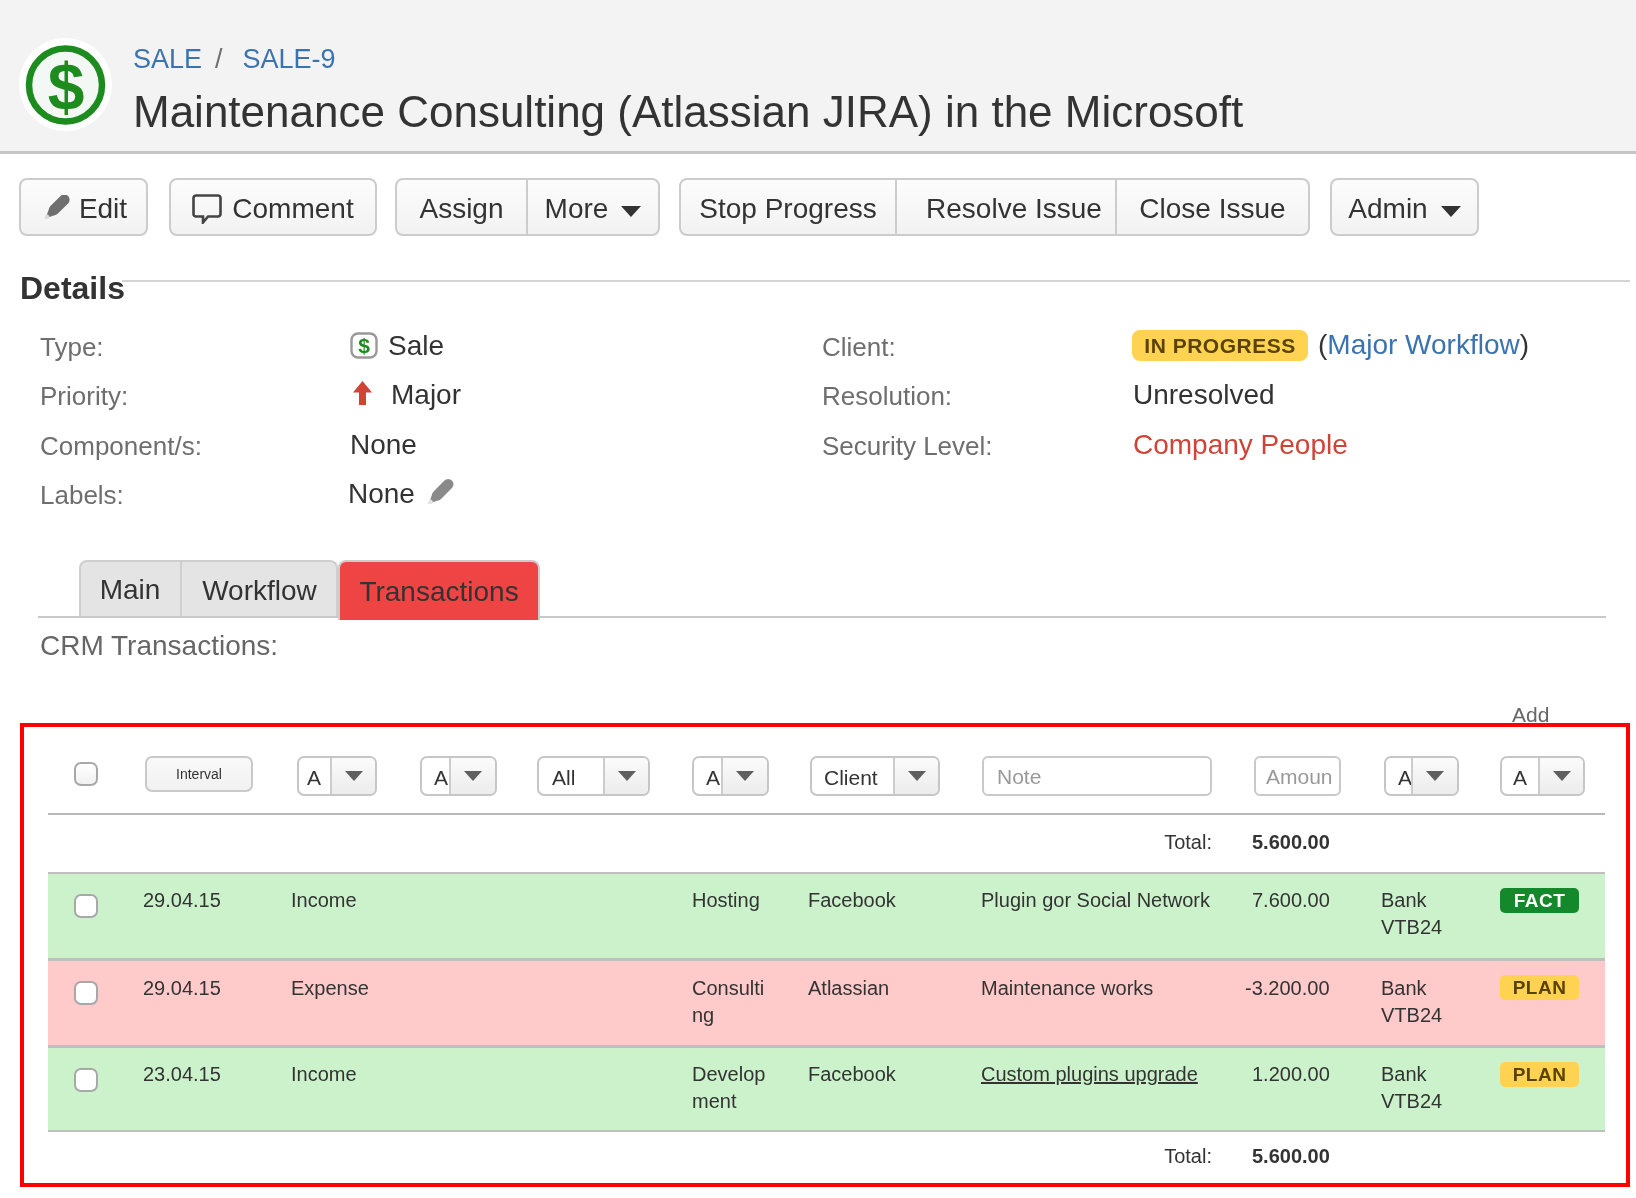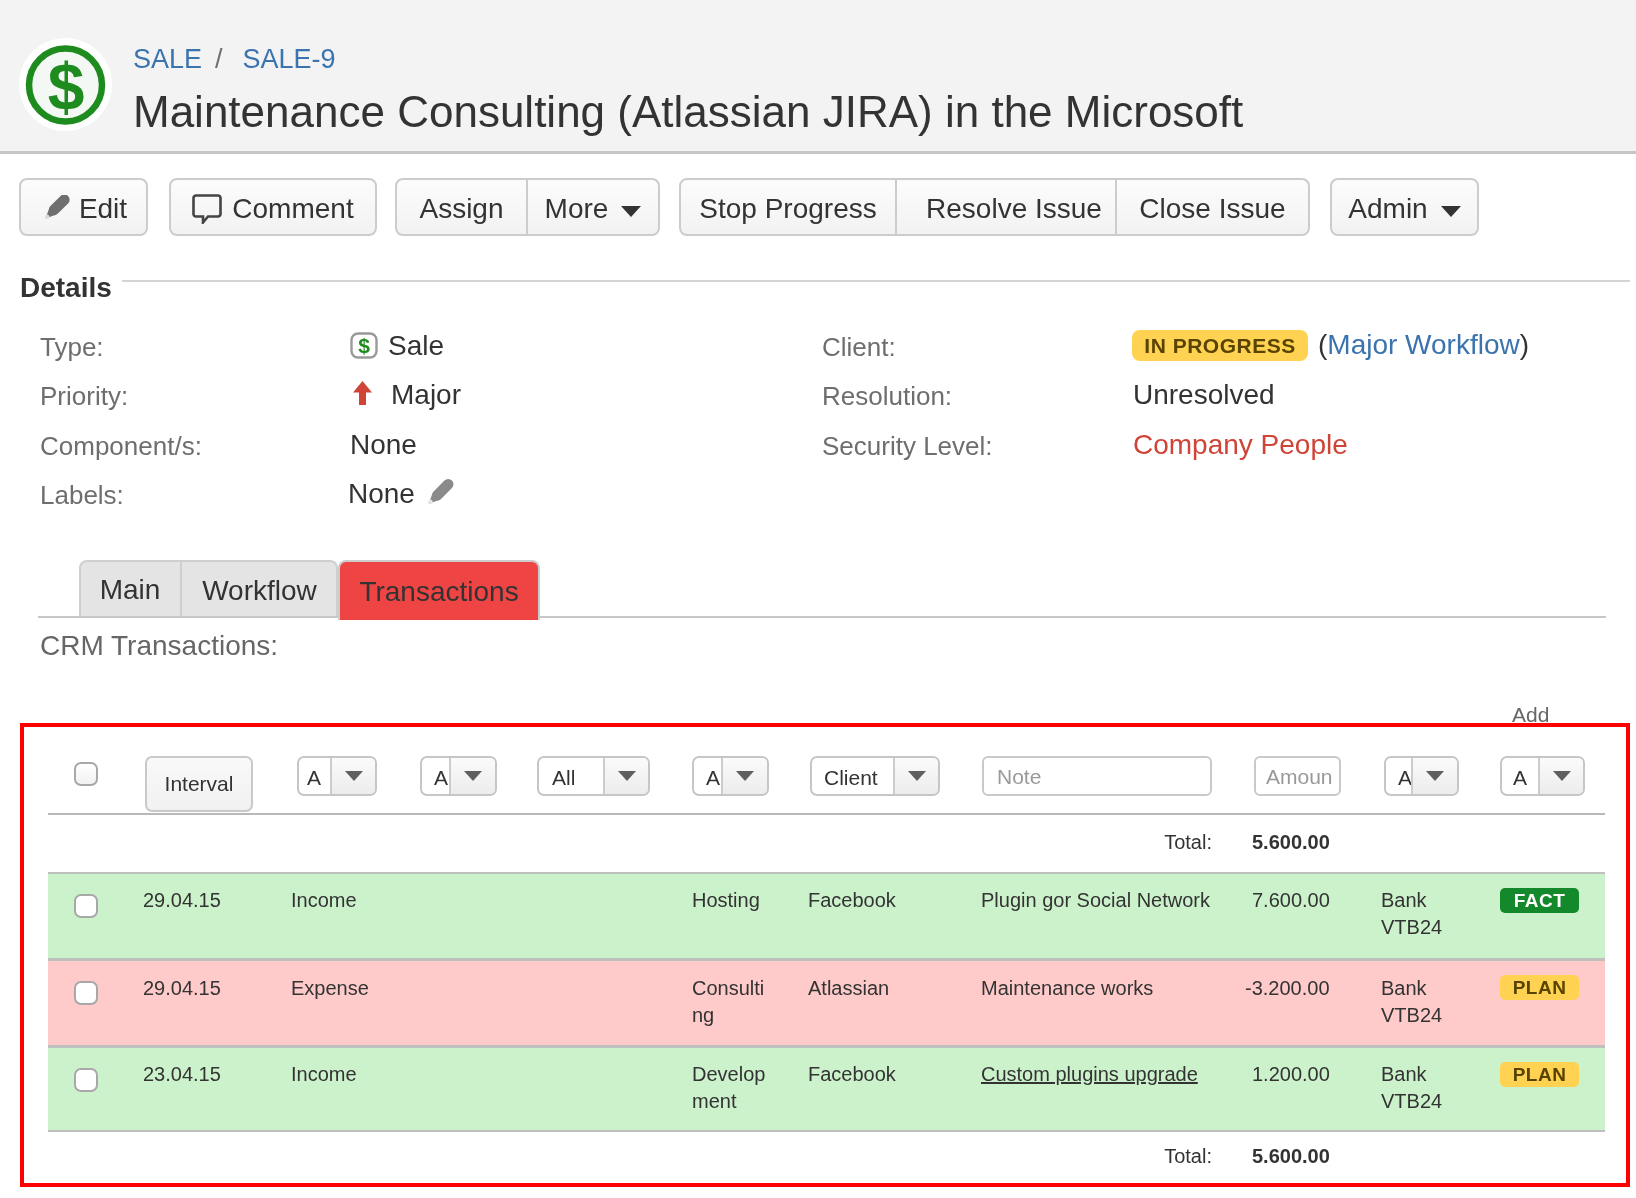--- a/index.html
+++ b/index.html
@@ -11,35 +11,35 @@
 .crumb { position:absolute; left:133px; top:46px; font-size:27px; color:#3b73af; line-height:27px; }
 .crumb .sep { color:#707070; margin-left:13px; margin-right:20px; }
 .title { position:absolute; left:133px; top:88px; font-size:44px; color:#333; line-height:48px; white-space:nowrap; }
 
 .btn { position:absolute; top:178px; height:58px; border:2px solid #cccccc; border-radius:8px; background:linear-gradient(#fcfcfc,#f2f2f2); color:#333; font-size:28px; display:flex; align-items:center; justify-content:center; white-space:nowrap; padding-top:3px; }
 .btn-l { border-top-right-radius:0; border-bottom-right-radius:0; }
 .btn-m { border-radius:1px;padding-left:16px; }
 .btn-r { border-top-left-radius:0; border-bottom-left-radius:0; }
 .caret { display:inline-block; width:0; height:0; border-left:10px solid transparent; border-right:10px solid transparent; border-top:11px solid #333; margin-left:13px; position:relative; top:3px; }
 
-.dhead { position:absolute; left:20px; top:274px; font-size:28px; font-weight:bold; color:#333; line-height:28px; }
+.dhead { position:absolute; left:20px; top:274px; font-size:32px; font-weight:bold; color:#333; line-height:28px; }
 .dline { position:absolute; left:122px; top:280px; width:1508px; height:2px; background:#d4d4d4; }
 .lbl { position:absolute; font-size:26px; color:#6e6e6e; line-height:26px; white-space:nowrap; }
 .val { position:absolute; font-size:28px; color:#333; line-height:28px; white-space:nowrap; }
 .lozenge { position:absolute; left:1132px; top:330px; width:176px; height:31px; background:#ffd351; border-radius:8px; color:#594300; font-size:21px; font-weight:bold; letter-spacing:0.5px; display:flex; align-items:center; justify-content:center; }
 .link { color:#3b73af; }
 .red { color:#d04437; }
 
 .tabline { position:absolute; left:38px; top:616px; width:1568px; height:2px; background:#c8c8c8; }
 .tab { position:absolute; top:560px; height:56px; background:#e4e4e4; border:2px solid #cfcfcf; border-bottom:none; border-radius:8px 8px 0 0; font-size:28px; color:#333; display:flex; align-items:center; justify-content:center; padding-top:2px; }
 .tab.active { background:#ef4444; border-color:#ccc; height:60px; z-index:2; }
 
 .redbox { position:absolute; left:20px; top:723px; width:1610px; height:464px; border:4px solid #f00; }
 .ckb { position:absolute; width:24px; height:24px; border:2px solid #a8a8a8; border-radius:7px; background:linear-gradient(#ffffff,#f1f1f1); }
-.ibtn { position:absolute; left:145px; top:756px; width:108px; height:56px; border:2px solid #c9c9c9; border-radius:7px; background:linear-gradient(#f9f9f9,#f1f1f1); font-size:21px; color:#333; display:flex; align-items:center; justify-content:center; }
+.ibtn { position:absolute; left:145px; top:756px; width:108px; height:36px; border:2px solid #c9c9c9; border-radius:7px; background:linear-gradient(#f9f9f9,#f1f1f1); font-size:14px; color:#333; display:flex; align-items:center; justify-content:center; }
 .sel { position:absolute; top:756px; height:40px; border:2px solid #c6c6c6; border-radius:7px; background:#fff; }
 .sel .txt { position:absolute; left:0; top:0; bottom:0; font-size:21px; color:#333; display:flex; align-items:center; overflow:hidden; padding-top:3px; }
 .sel .arr { position:absolute; right:0; top:0; bottom:0; border-left:2px solid #ccc; background:linear-gradient(#fbfbfb,#ececec); border-radius:0 5px 5px 0; display:flex; align-items:center; justify-content:center; }
 .tri { width:0; height:0; border-left:9px solid transparent; border-right:9px solid transparent; border-top:10px solid #5f5f5f; }
 .inp { position:absolute; top:756px; height:40px; border:2px solid #c9c9c9; border-radius:6px; background:#fff; font-size:21px; color:#999; display:flex; align-items:center; padding-top:2px; }
 .hr1 { position:absolute; left:48px; height:2px; background:#b9b9b9; }
 .rowline { position:absolute; left:48px; width:1557px; background:#bfbfbf; }
 .grow { position:absolute; left:48px; width:1557px; background:#ccf2cc; }
 .prow { position:absolute; left:48px; width:1557px; background:#ffcaca; }
 .cell { position:absolute; font-size:20px; color:#333; line-height:27px; white-space:nowrap; }

